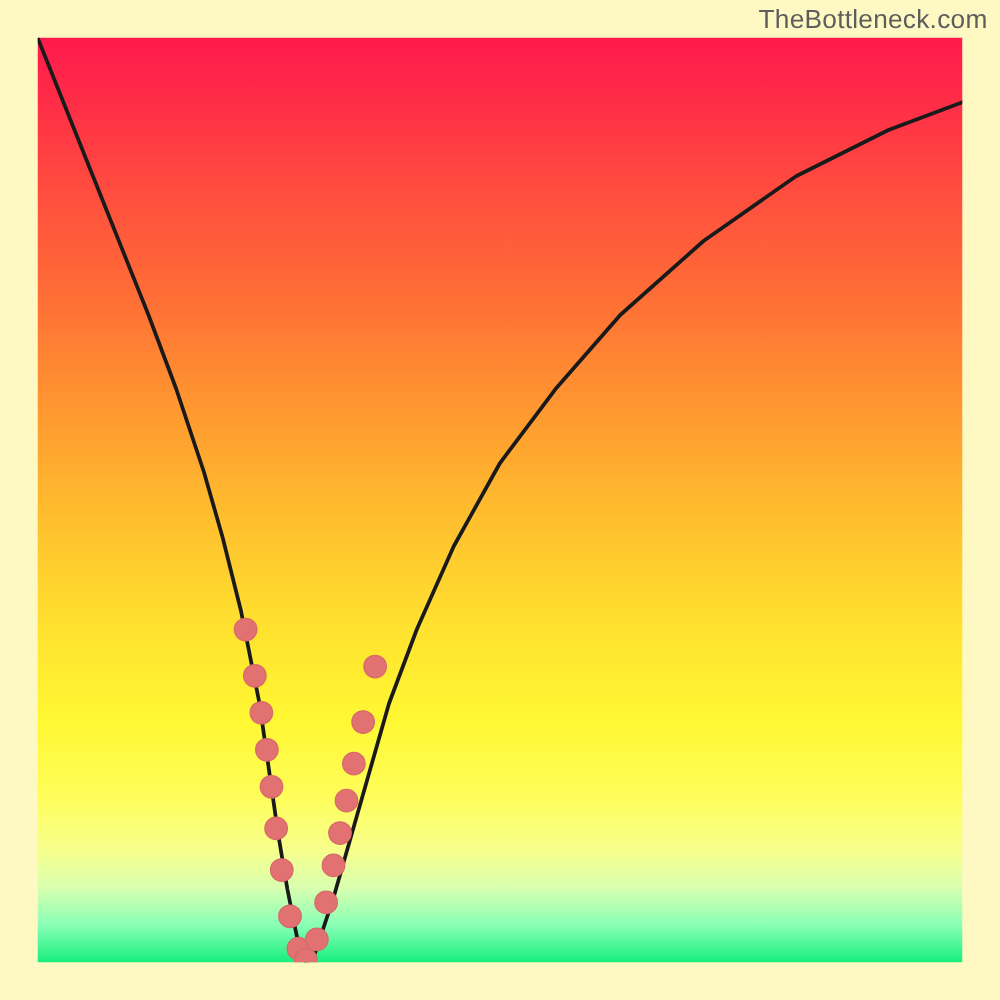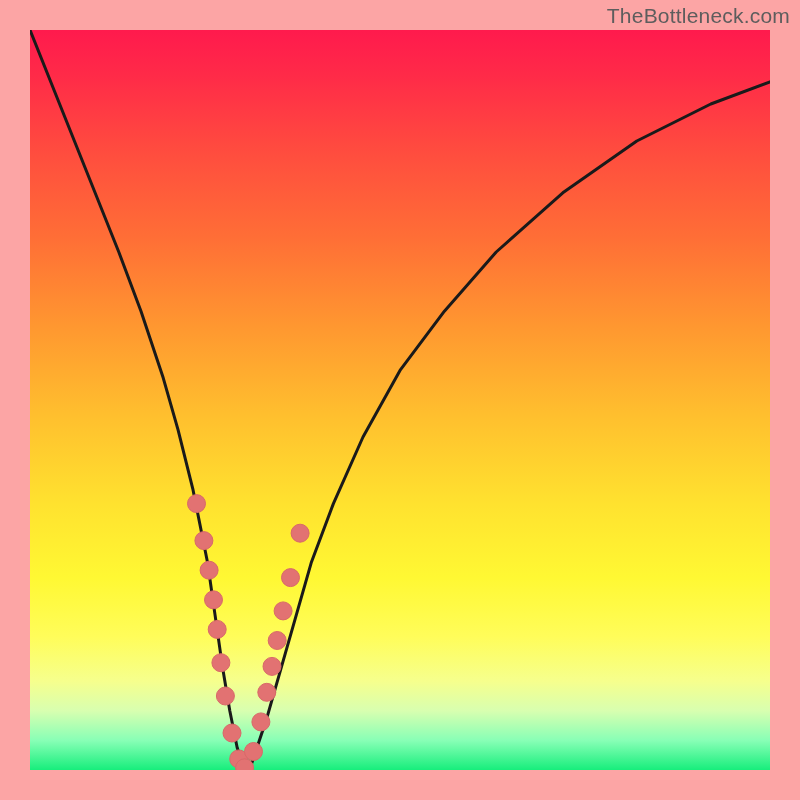--- a/index.html
+++ b/index.html
@@ -7,21 +7,21 @@
     padding: 0;
     width: 800px;
     height: 800px;
     overflow: hidden;
     background: #000;
     font-family: Arial, Helvetica, sans-serif;
   }
   .frame {
     position: absolute;
     inset: 0;
-    background: #fca5a5;
+    background: #fef9c3;
   }
   .plot-area {
     position: absolute;
     left: 30px;
     top: 30px;
     width: 740px;
     height: 740px;
     overflow: hidden;
   }
   .gradient-bg {

